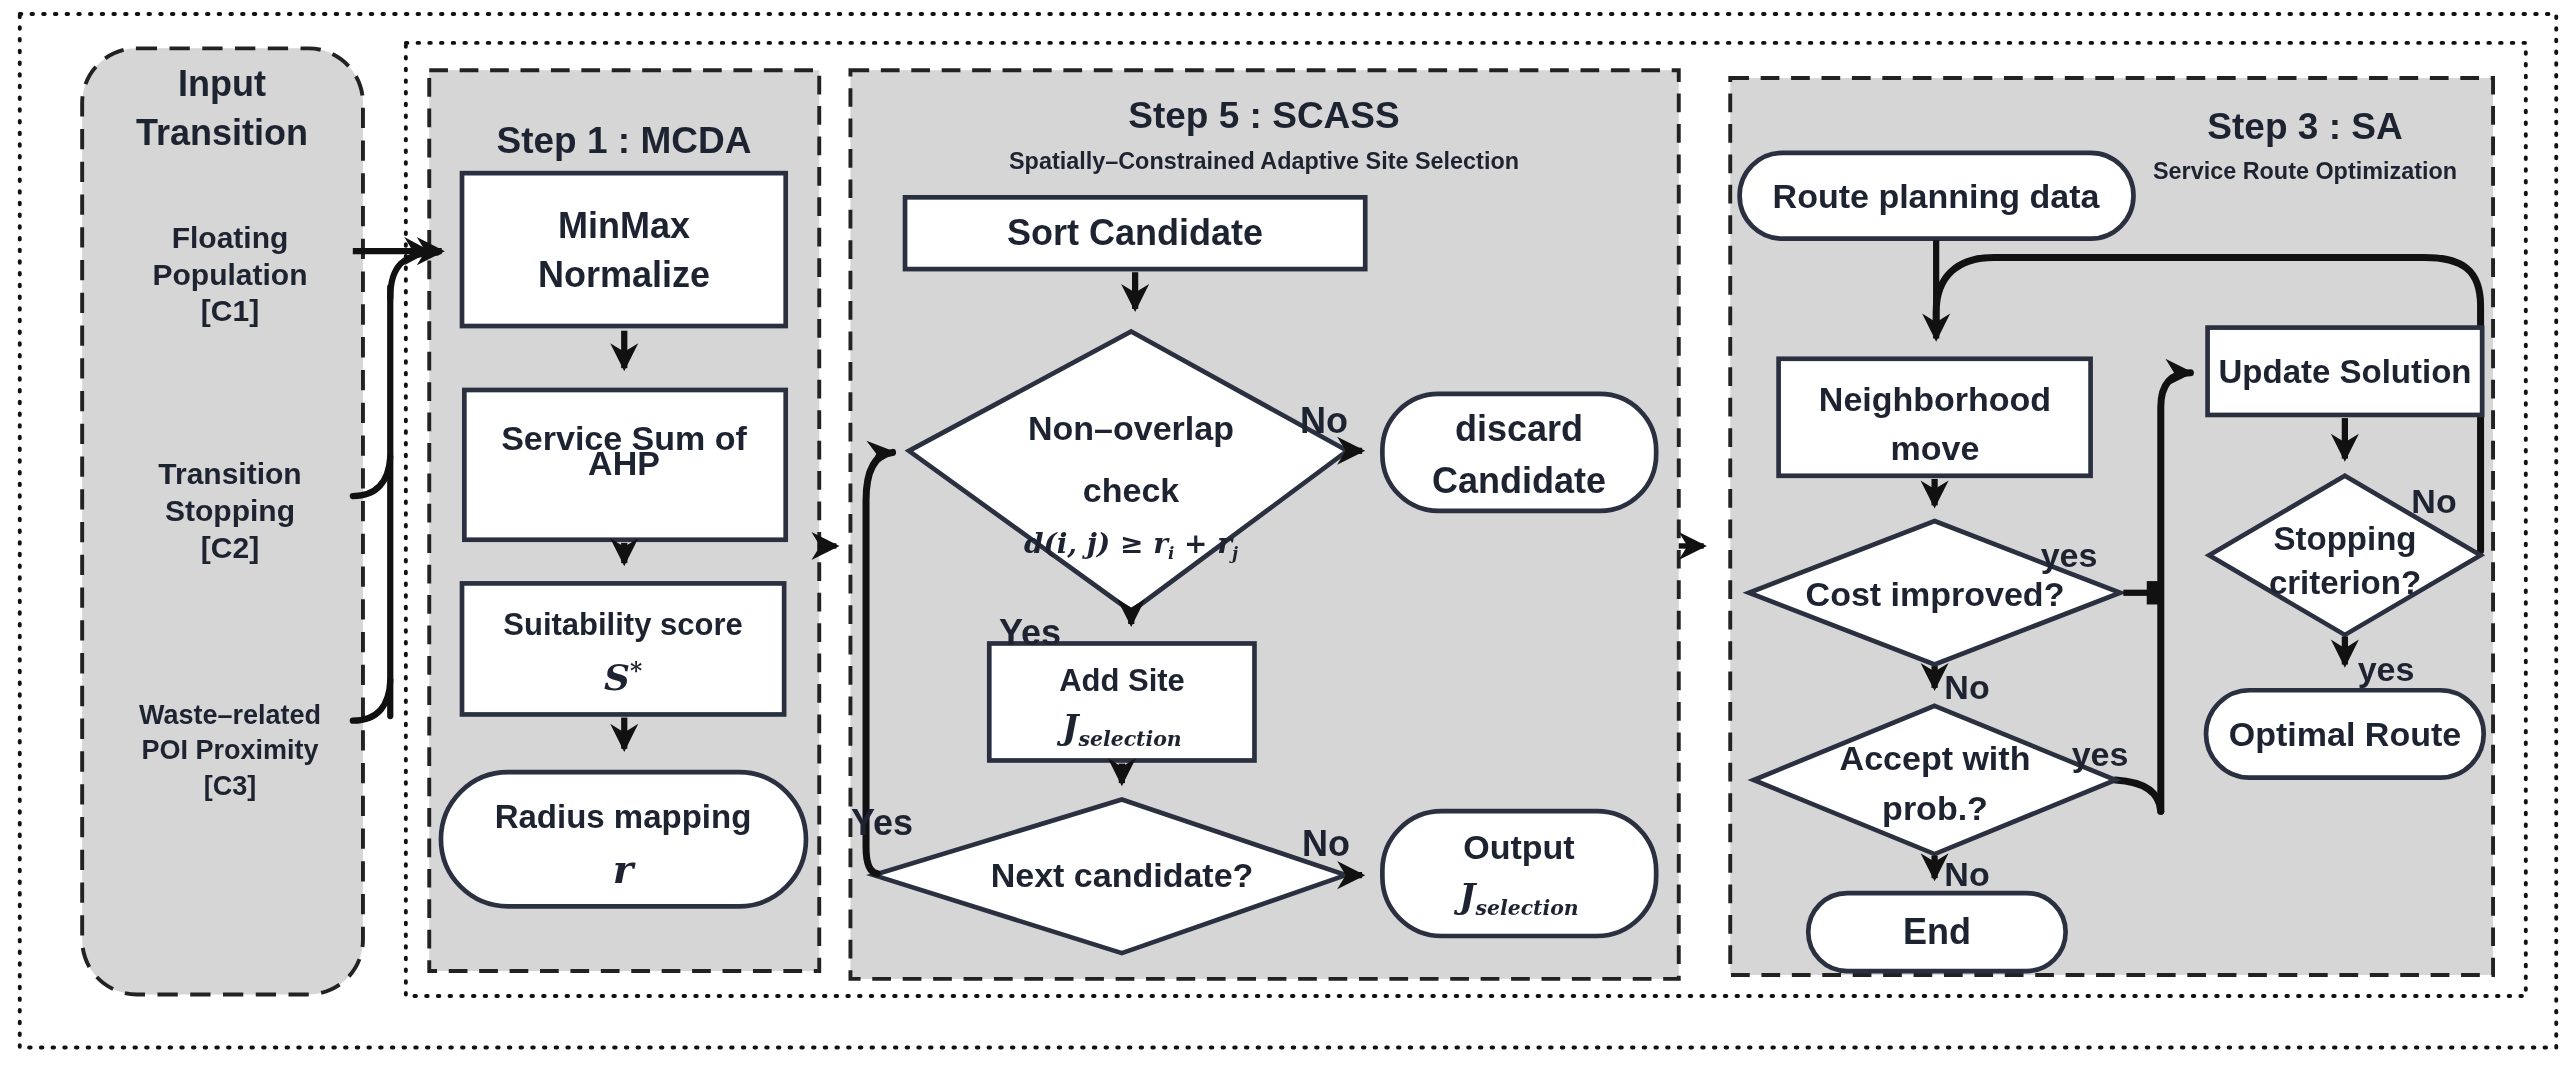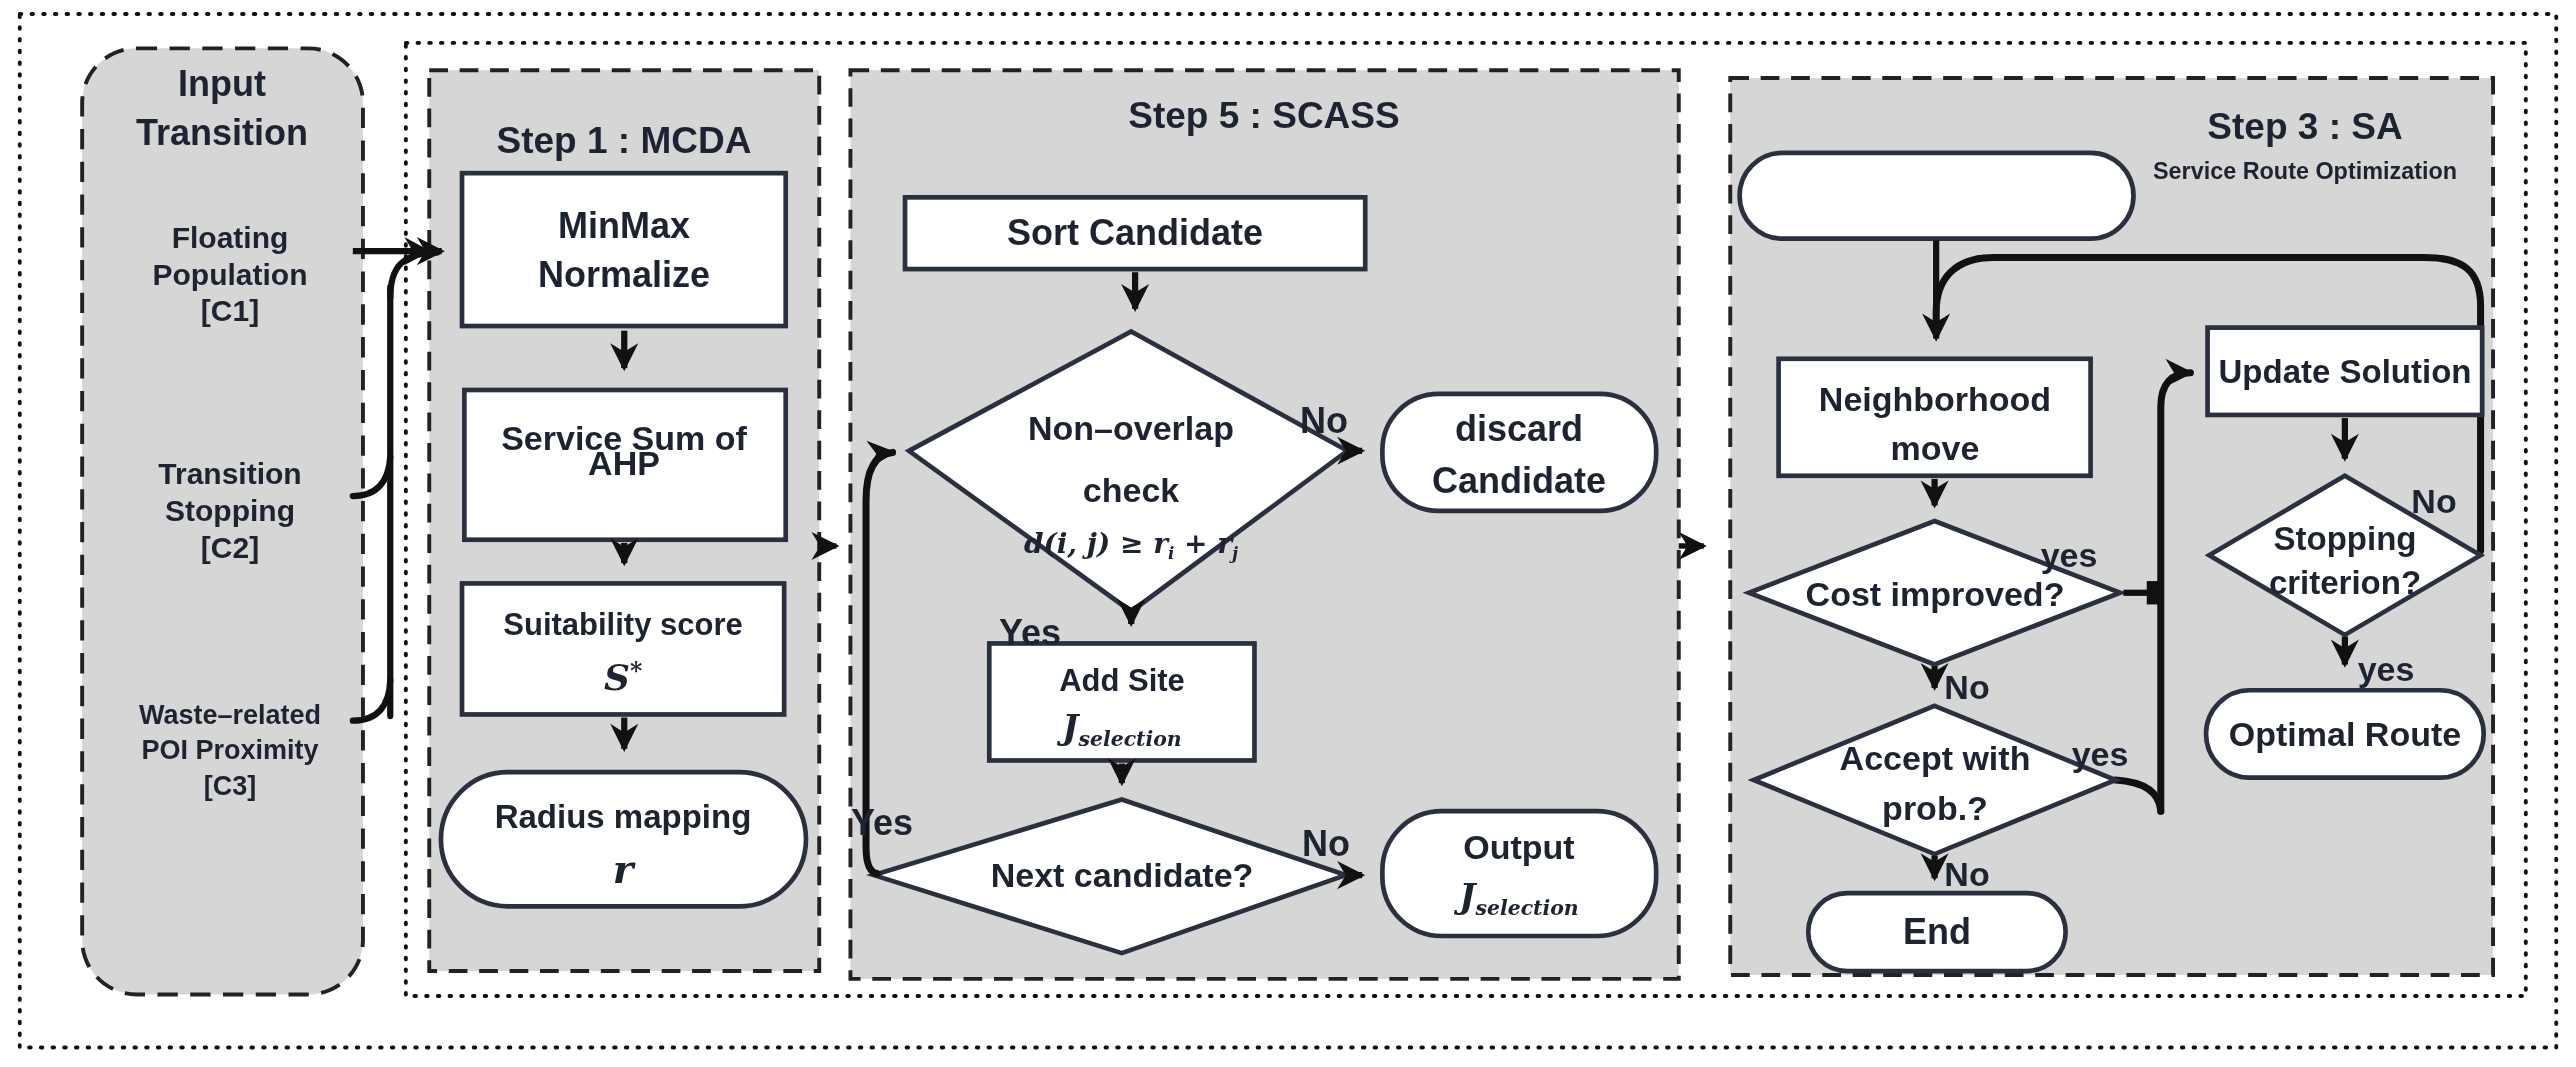--- a/index.html
+++ b/index.html
@@ -108,20 +108,21 @@
   <div class="t f46" style="left:624px;top:226px">MinMax</div>
   <div class="t f46" style="left:624px;top:275px">Normalize</div>
   <div class="t f44" style="left:624px;top:438px">Service Sum of</div>
   <div class="t f44" style="left:624px;top:463px">AHP</div>
   <div class="t f40" style="left:623px;top:624px">Suitability score</div>
   <div class="t math f46" style="left:623px;top:677px"><span>S</span><span class="sup">*</span></div>
   <div class="t f42" style="left:623px;top:816px">Radius mapping</div>
   <div class="t math f50" style="left:623px;top:869px;font-size:39px">r</div>
 
   <div class="t f48" style="left:1264px;top:115px">Step 5 : SCASS</div>
+  <div class="t f30" style="left:1264px;top:162px">Spatially–Constrained Adaptive Site Selection</div>
   <div class="t f46" style="left:1135px;top:233px">Sort Candidate</div>
 
   <div class="t f44" style="left:1131px;top:428px">Non–overlap</div>
   <div class="t f44" style="left:1131px;top:490px">check</div>
   <div class="t math f36" style="left:1131px;top:546px"><span>d(i, j) ≥ r</span><span class="sub">i</span><span> + r</span><span class="sub">j</span></div>
 
   <div class="t f46" style="left:1324px;top:421px">No</div>
   <div class="t f46" style="left:1519px;top:429px">discard</div>
   <div class="t f46" style="left:1519px;top:481px">Candidate</div>
 
@@ -130,20 +131,21 @@
   <div class="t math f44" style="left:1122px;top:730px"><span>J</span><span class="sub">selection</span></div>
 
   <div class="t f46" style="left:882px;top:823px">Yes</div>
   <div class="t f44" style="left:1122px;top:875px">Next candidate?</div>
   <div class="t f46" style="left:1326px;top:844px">No</div>
   <div class="t f44" style="left:1519px;top:847px">Output</div>
   <div class="t math f44" style="left:1519px;top:899px"><span>J</span><span class="sub">selection</span></div>
 
   <div class="t f48" style="left:2305px;top:126px">Step 3 : SA</div>
   <div class="t f30" style="left:2305px;top:172px">Service Route Optimization</div>
+  <div class="t f44" style="left:1936px;top:196px">Route planning data</div>
 
   <div class="t f44" style="left:1935px;top:399px">Neighborhood</div>
   <div class="t f44" style="left:1935px;top:448px">move</div>
 
   <div class="t f44" style="left:1935px;top:594px">Cost improved?</div>
   <div class="t f44" style="left:2069px;top:555px">yes</div>
   <div class="t f44" style="left:1967px;top:687px">No</div>
 
   <div class="t f44" style="left:1935px;top:758px">Accept with</div>
   <div class="t f44" style="left:1935px;top:808px">prob.?</div>

